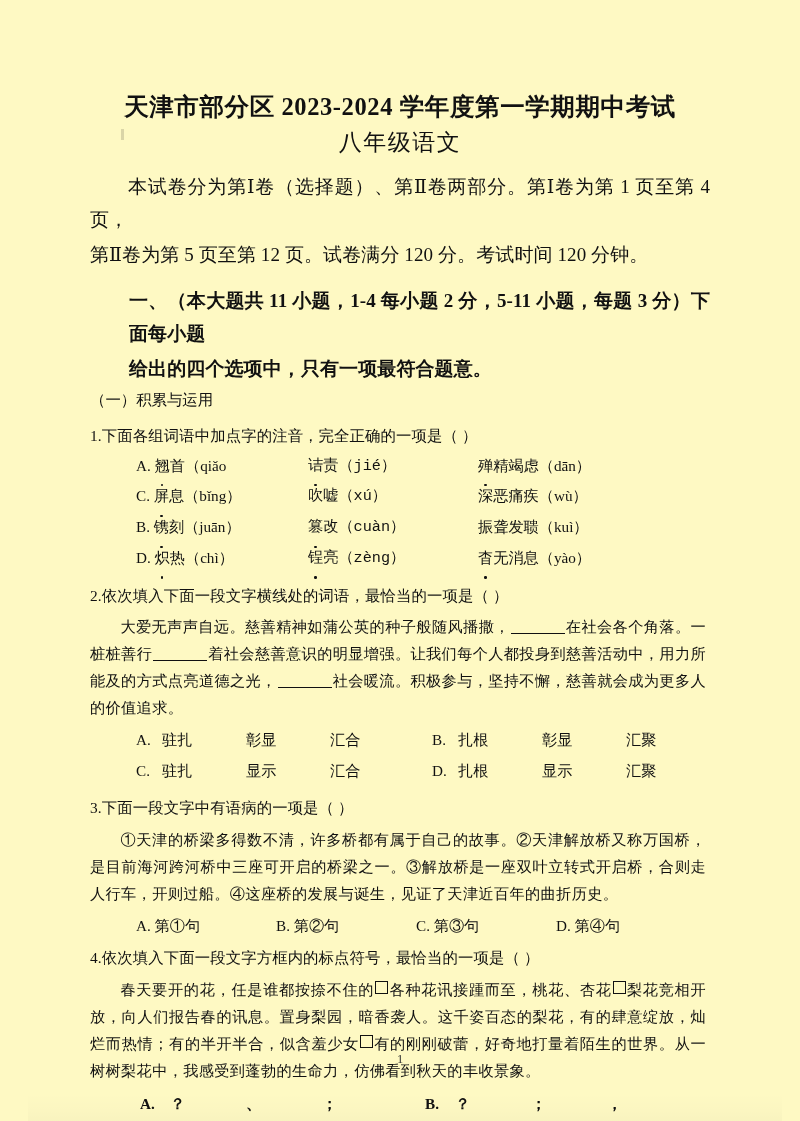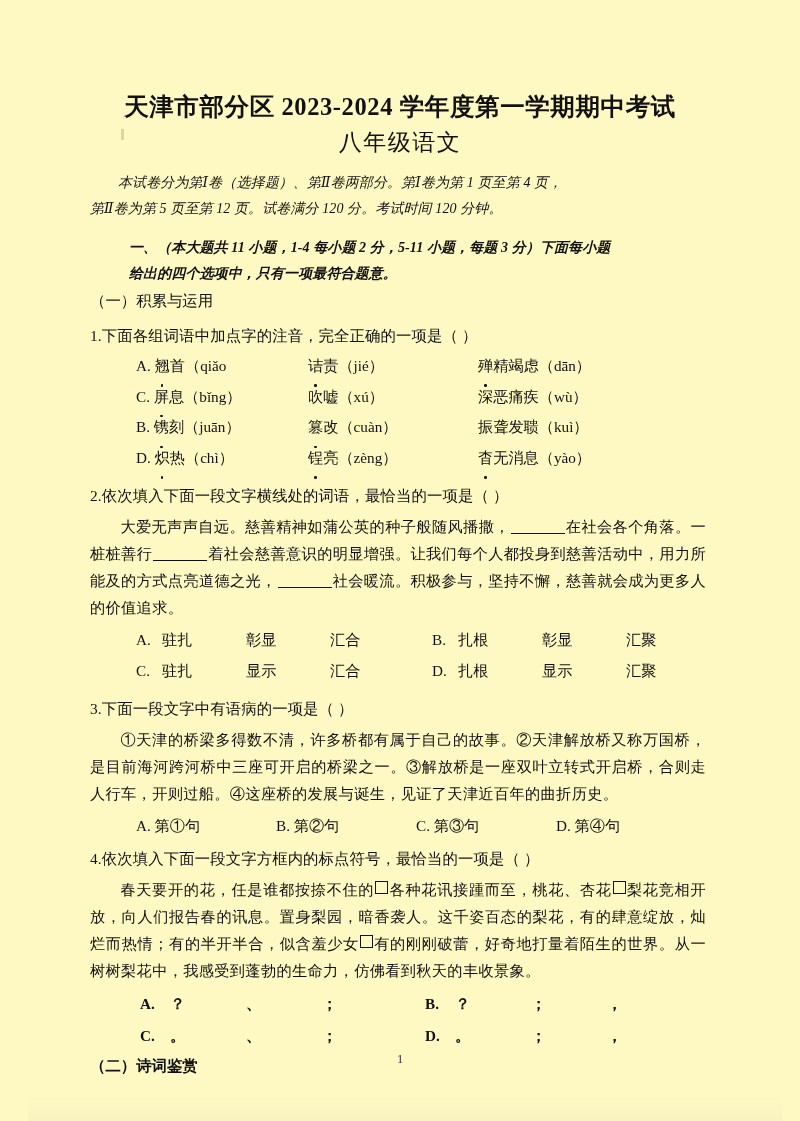--- a/index.html
+++ b/index.html
@@ -62,26 +62,25 @@
     font-weight: normal;
     font-size: 23px;
     text-align: center;
     letter-spacing: 1.5px;
     line-height: 1.25;
     margin: 0 0 14px 0;
   }
 
   
   .para {
-    font-size: 14px;
+    font-size: 19px;
     line-height: 1.72;
     margin: 0 0 2px 0;
     text-align: justify;
     letter-spacing: 0.1px;
-    font-style: italic;
   }
   .para.bold { font-weight: bold; margin-left: 39px; }
   .para.indent { text-indent: 2em; }
 
   
   .passage {
     font-family: Liberation Sans, sans-serif;
     font-size: 15.2px;
     line-height: 1.78;
     text-indent: 2em;
@@ -110,21 +109,21 @@
     font-size: 15.2px;
     line-height: 2.02;
     padding-left: 46px;
     box-sizing: border-box;
   }
   .opt-row .cell {
     flex: 0 0 auto;
   }
   
   .opt-row.cols3 .cell:nth-child(1) { width: 172px; }
-  .opt-row.cols3 .cell:nth-child(2) { width: 170px; }
+  .opt-row.cols3 .cell:nth-child(2) { width: 170px; font-family: Liberation Mono, monospace; }
   .opt-row.cols3 .cell:nth-child(3) { width: auto; }
 
   
   .opt-row.words .cell-choice { display: flex; }
   .opt-row.words .lbl { width: 26px; }
   .opt-row.words .w { width: 84px; }
   .opt-row.words .cell-choice:first-child { width: 320px; }
 
   
   .opt-row.cols4 .cell { width: 140px; }

